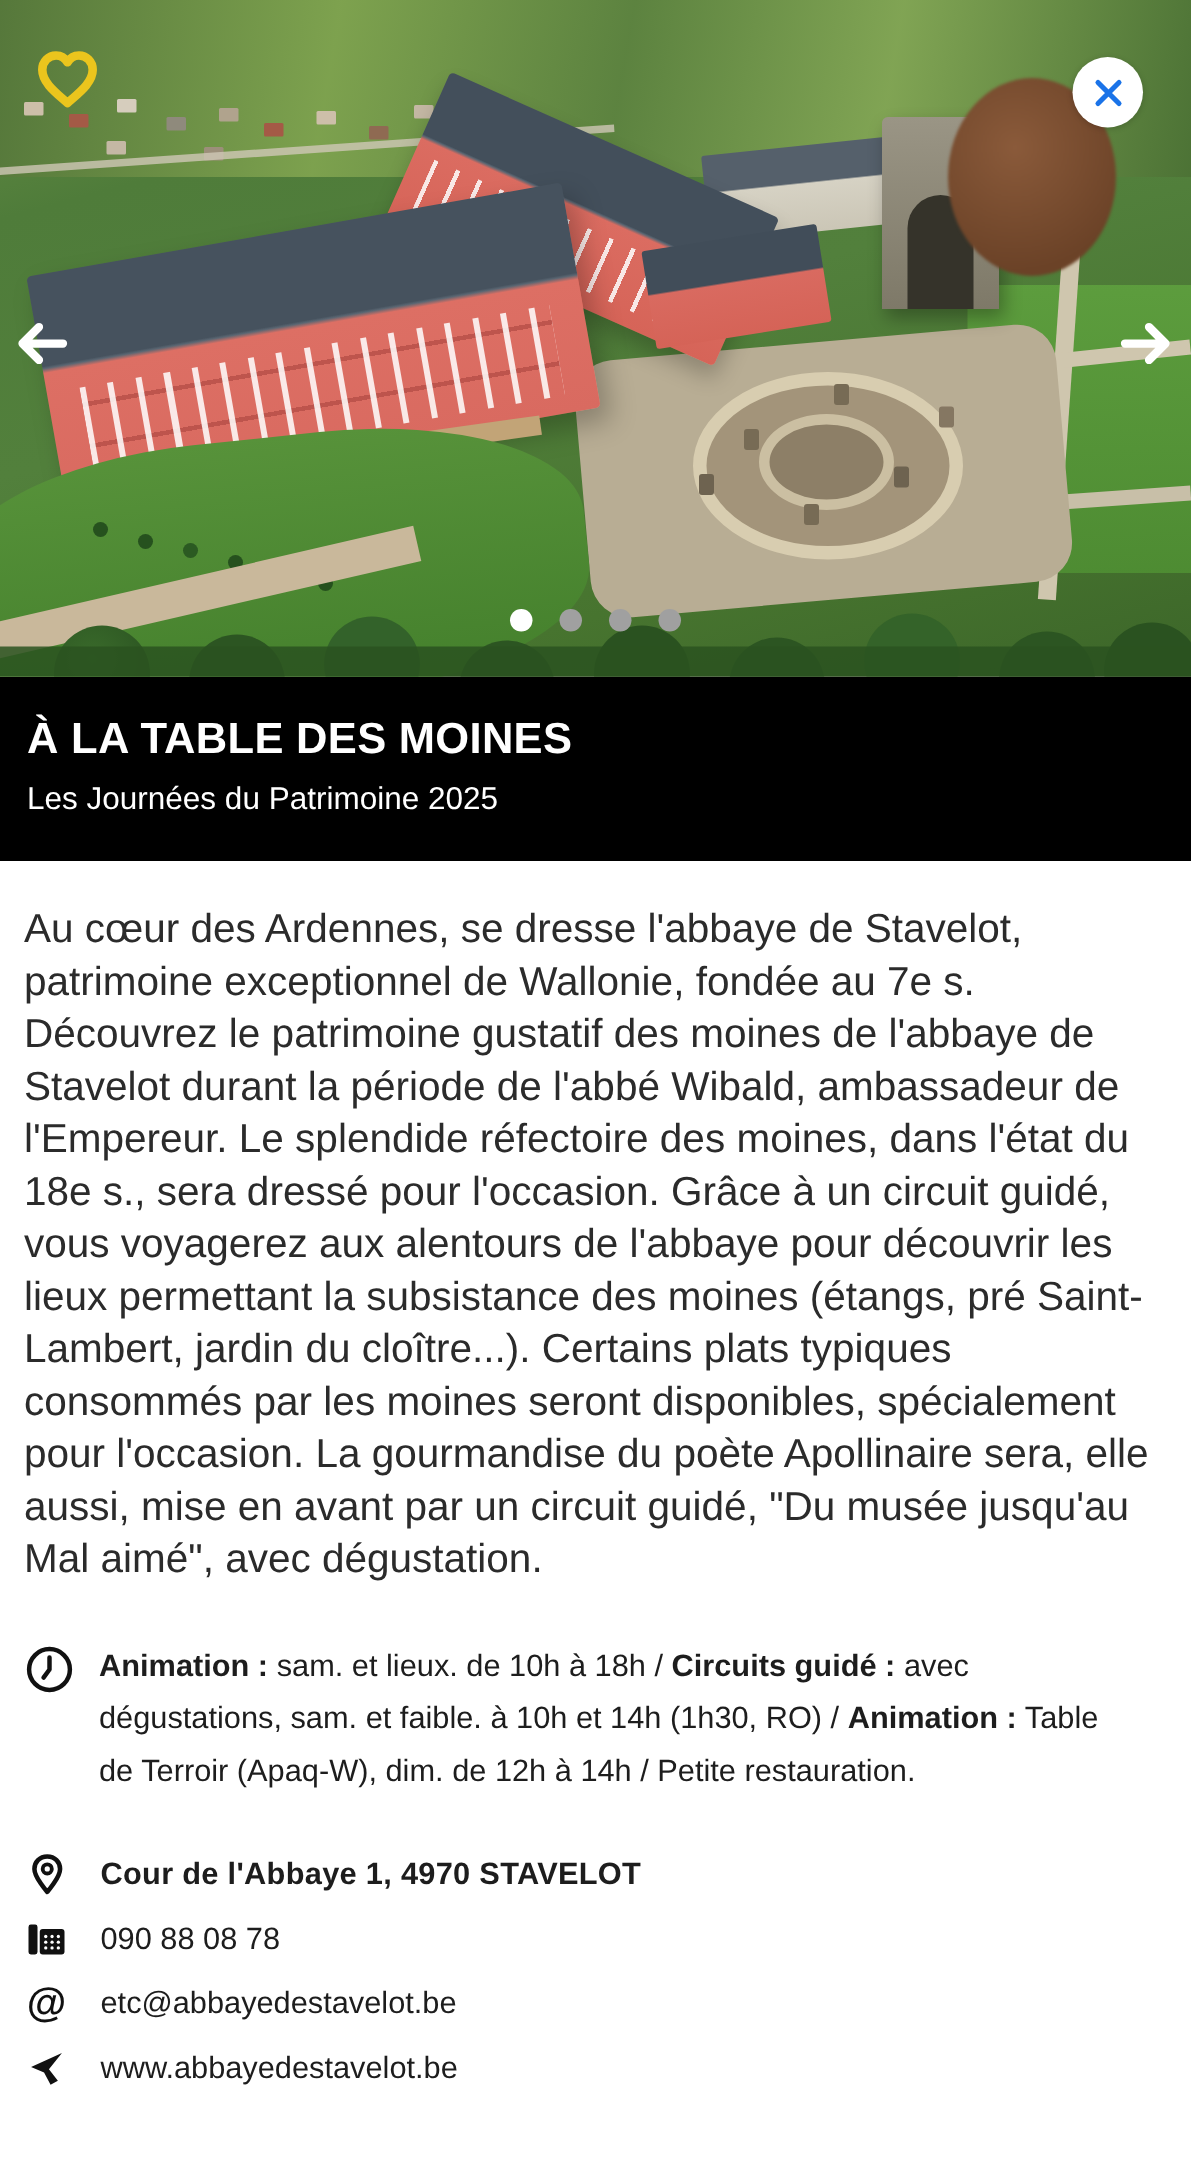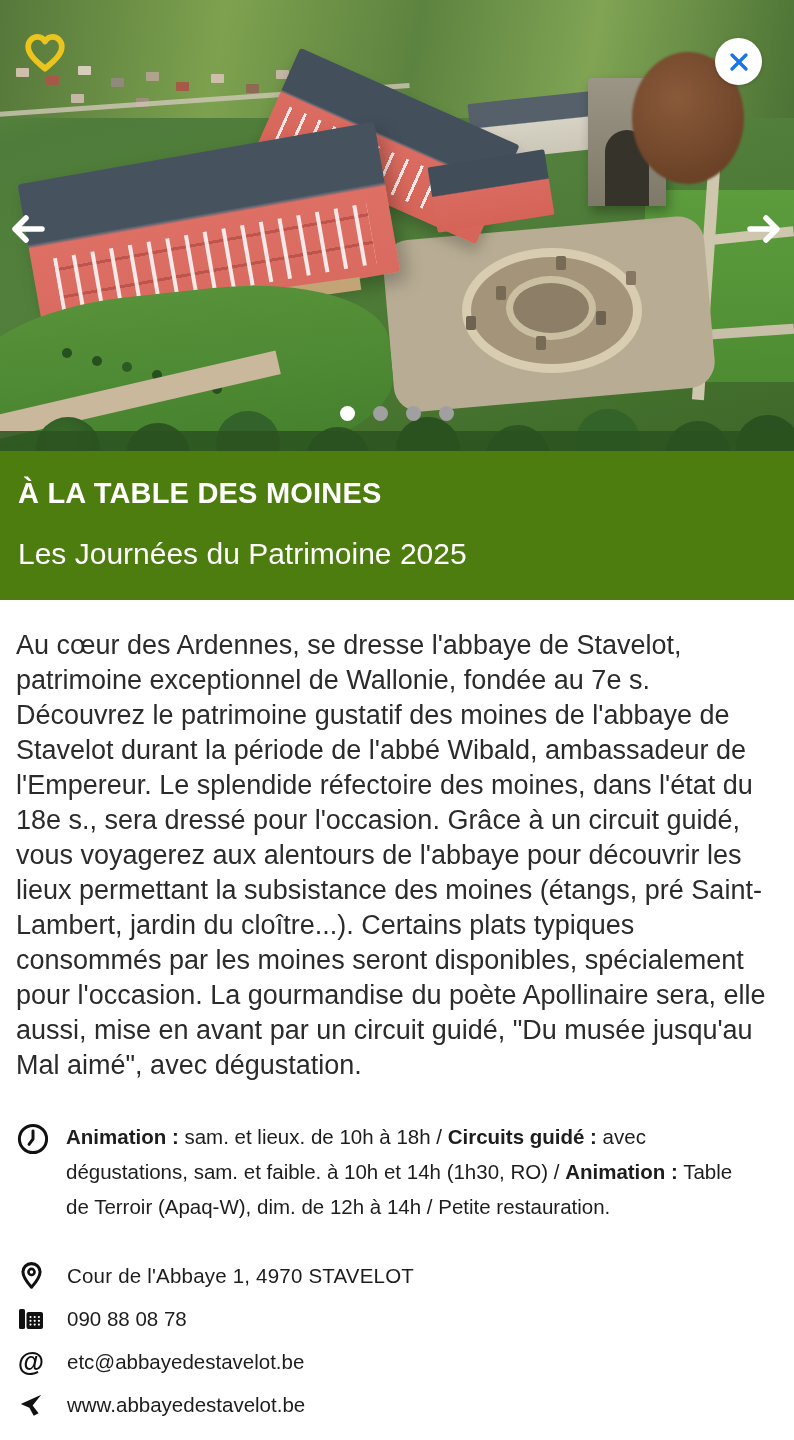--- a/index.html
+++ b/index.html
@@ -66,36 +66,36 @@
     background:#ffffff; border:none; display:flex; align-items:center; justify-content:center;
     cursor:pointer; z-index:5; box-shadow:0 1px 4px rgba(0,0,0,.18); }
   .nav-btn { position:absolute; top:205px; width:48px; height:48px; background:none; border:none;
     cursor:pointer; z-index:5; display:flex; align-items:center; justify-content:center; }
   .nav-prev { left:4px; } .nav-next { right:6px; }
   .dots { position:absolute; bottom:30px; left:50%; transform:translateX(-50%); display:flex; gap:18px; z-index:5; }
   .dot { width:15px; height:15px; border-radius:50%; background:#a0a0a0; pointer-events:auto; cursor:pointer; }
   .dot.active { background:#ffffff; }
 
   
-  .banner { background:#4d7c0f; color:#ffffff; padding:26px 18px 27px 18px; }
+  .banner { background:#000000; color:#ffffff; padding:26px 18px 27px 18px; }
   .banner h1 { font-size:29px; font-weight:700; letter-spacing:.2px; line-height:1.15; }
-  .banner h2 { font-size:30px; font-weight:400; margin-top:24px; line-height:1.3; }
+  .banner h2 { font-size:21px; font-weight:400; margin-top:9px; line-height:1.3; }
 
   
   .description { margin:28px 28px 0 16px; font-size:27px; line-height:35px; color:#2b2b2b; }
   .schedule { display:flex; gap:14px; margin:36px 54px 0 16px; }
   .schedule .icon-box { flex:0 0 36px; padding-top:3px; }
   .schedule-text { font-size:20.5px; line-height:35px; color:#1d1d1d; }
   .schedule-text b { font-weight:700; }
 
   .contact { margin:37px 16px 0 16px; }
   .contact-row { display:flex; align-items:center; gap:21px; margin-bottom:13px; min-height:30px; }
   .contact-row .icon-box { flex:0 0 30px; display:flex; justify-content:center; align-items:center; }
   .contact-row .txt { font-size:20.5px; color:#1d1d1d; line-height:30px; }
-  .contact-row .txt.bold { font-weight:400; letter-spacing:.2px; }
+  .contact-row .txt.bold { font-weight:700; letter-spacing:.2px; }
   .at-glyph { font-size:27px; font-weight:700; color:#111; line-height:1; }
   svg { display:block; }
 </style>
 </head>
 <body>
 
 <div class="hero">
   <div class="layer far-hills"></div>
   <div class="layer village"></div>
   <div class="layer road-top"></div>

